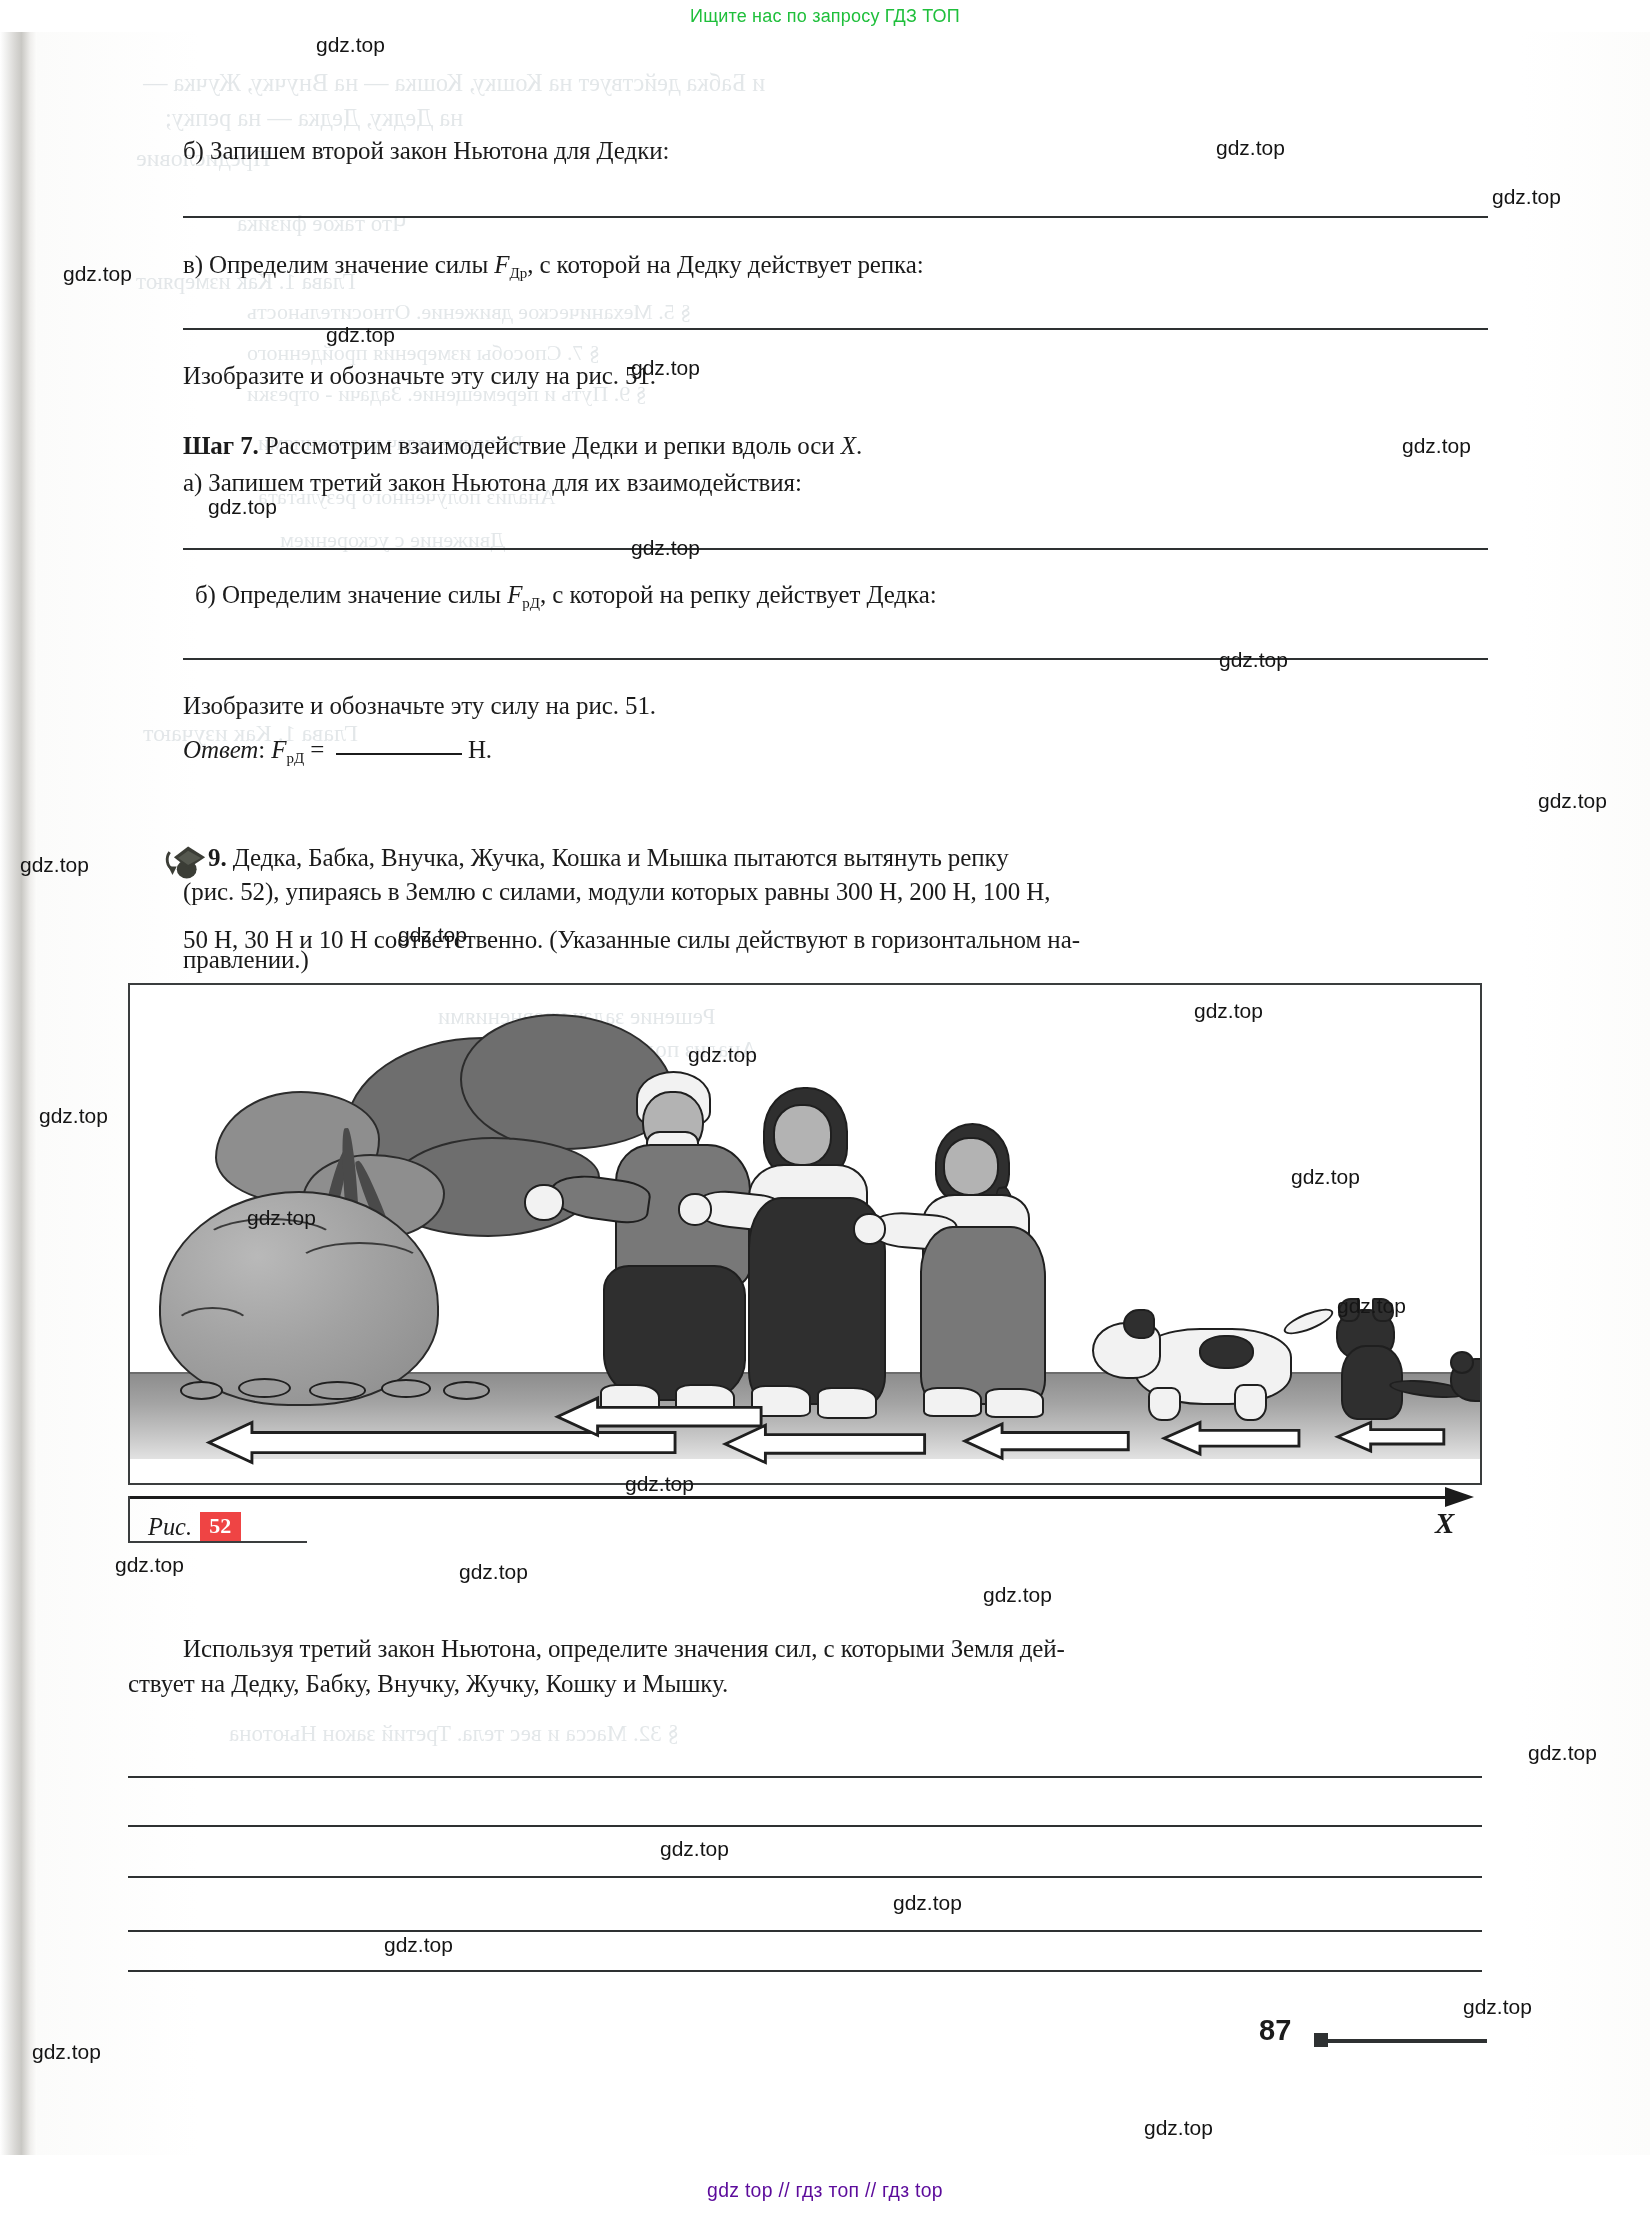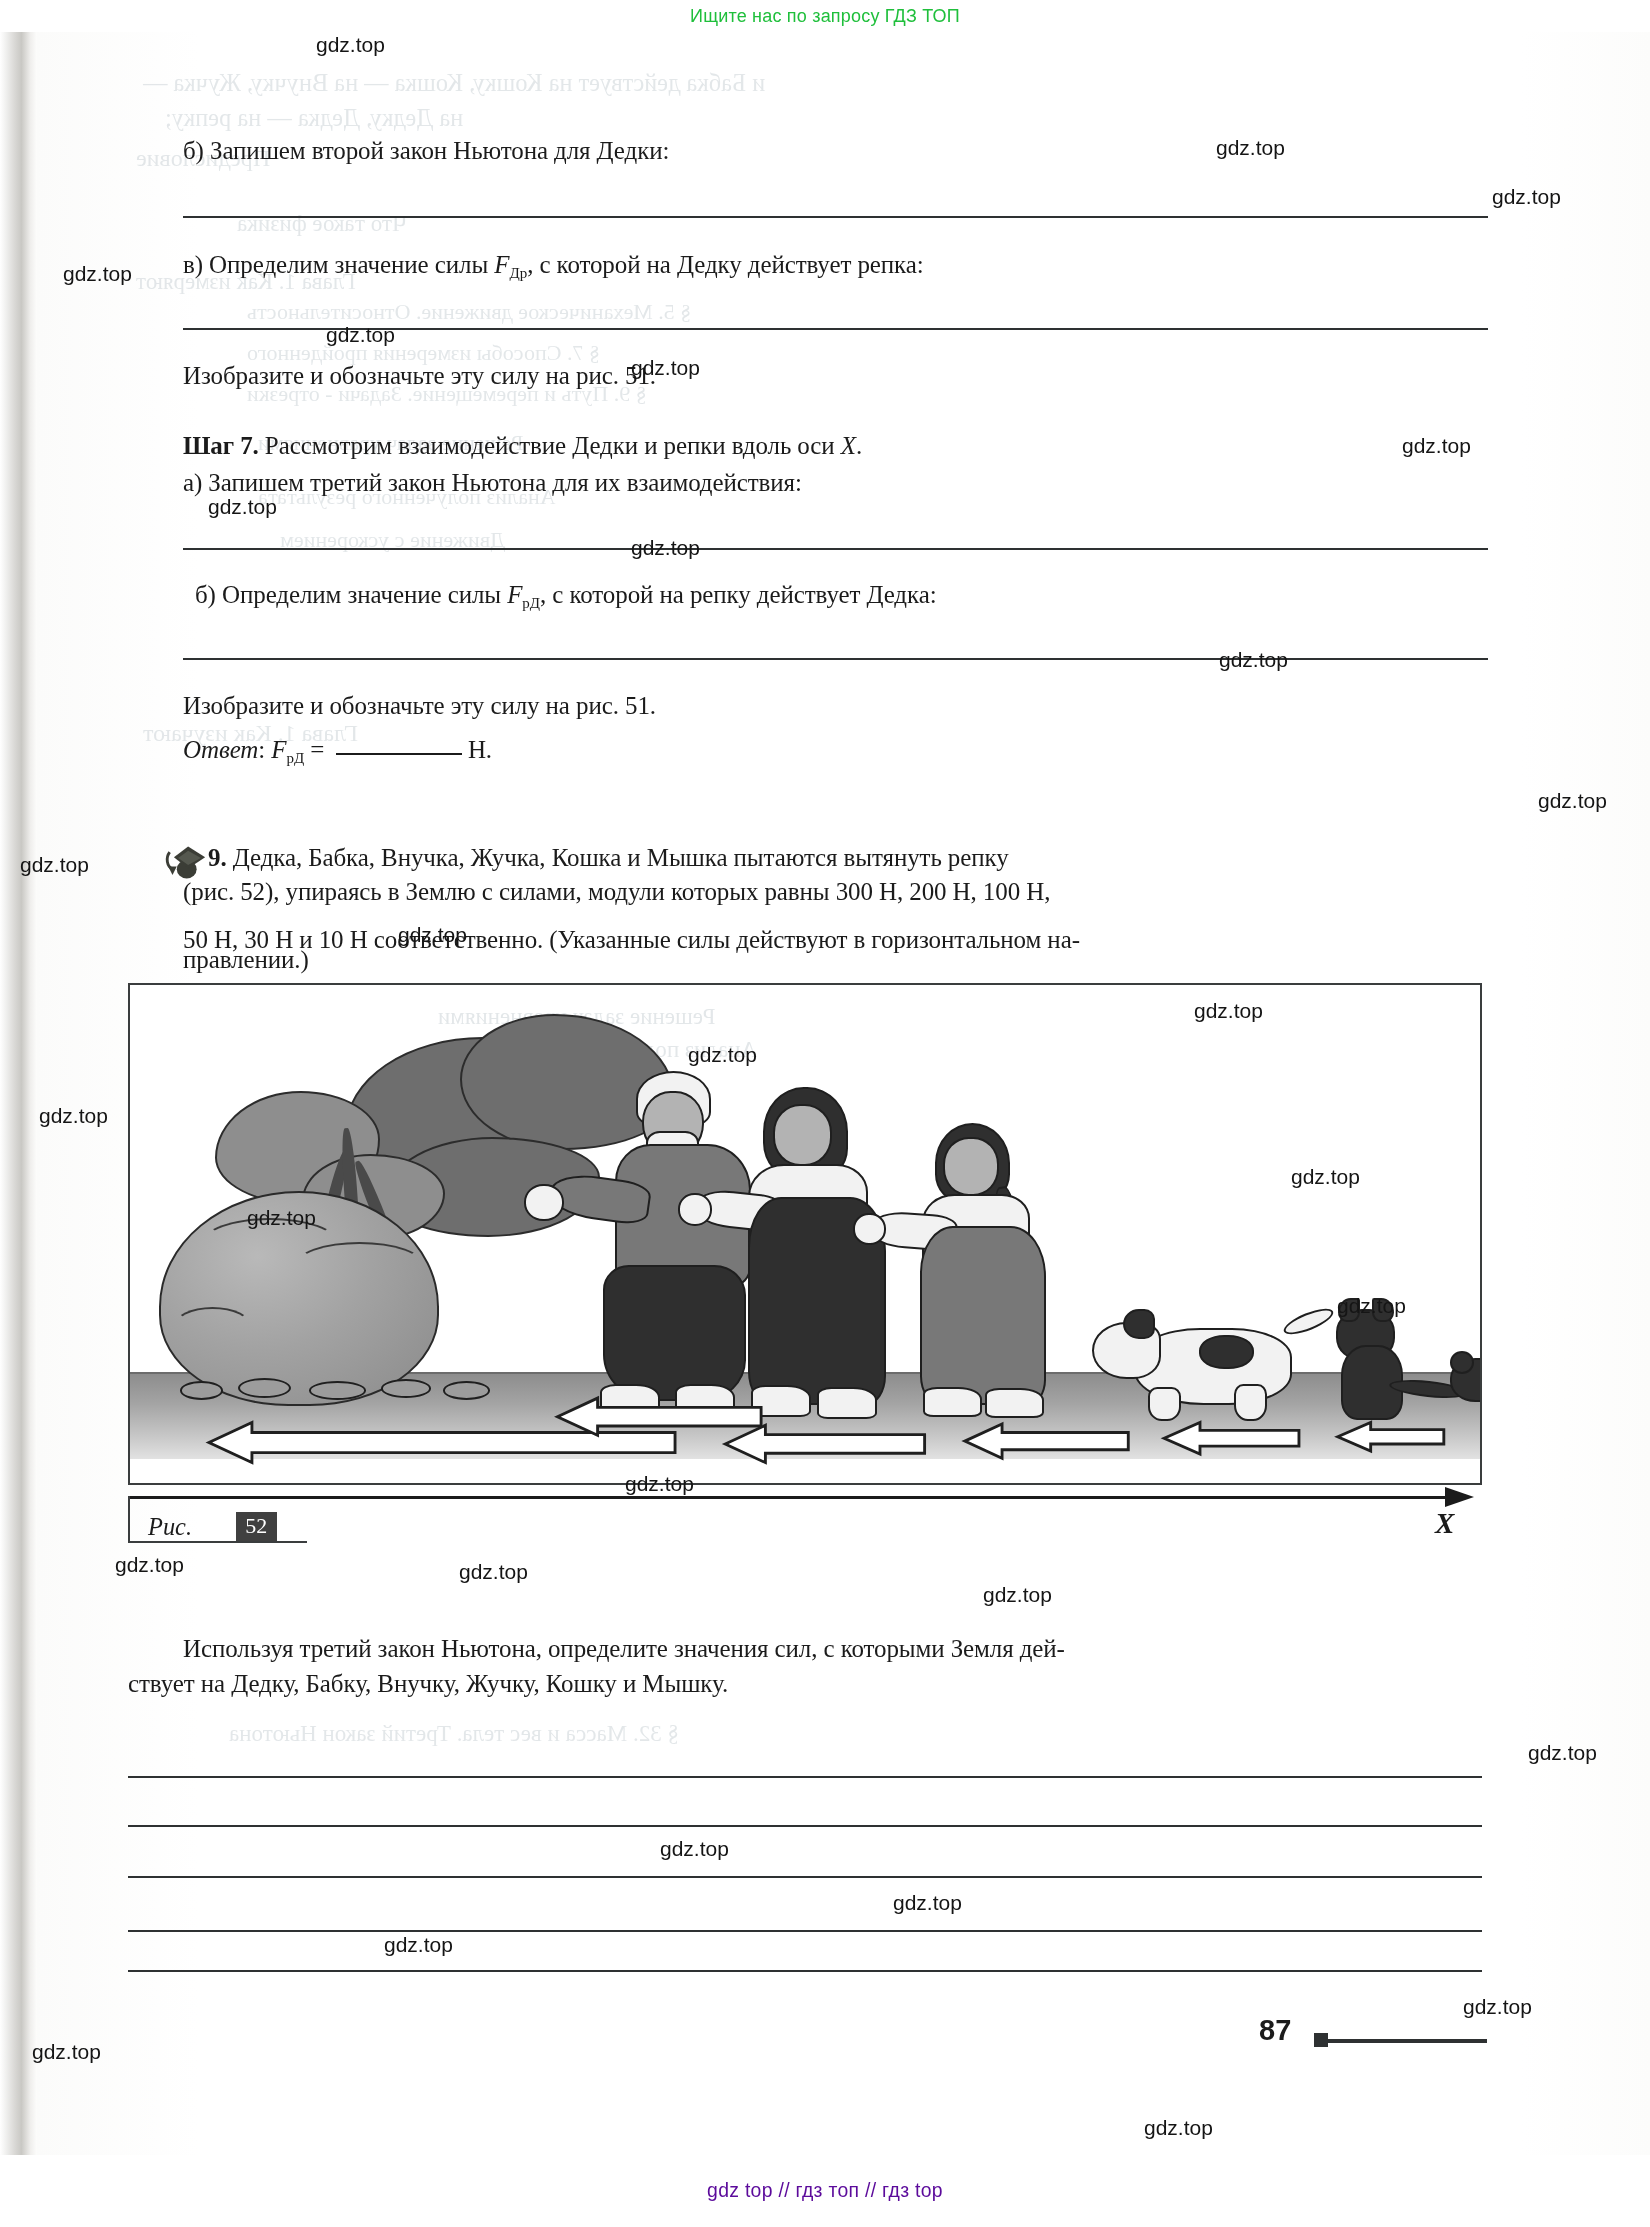--- a/index.html
+++ b/index.html
@@ -195,28 +195,27 @@
   .figcap {
     position: absolute;
     left: 20px; top: 529px;
     font-size: 24.4px;
     font-style: italic;
     color: #1b1b1b;
     display: flex; align-items: center; gap: 8px;
   }
   .fignum {
     display: inline-block;
-    background: #404040;
+    background: #ef4444;
     color: #ffffff;
     font-style: normal;
-    font-weight: 400;
+    font-weight: 700;
     font-size: 22px;
     padding: 2.9px 9.3px 4.3px 9.3px;
     line-height: 1;
-    margin-left: 36px;
   }
 
   
   .pagenum {
     position: absolute;
     left: 1259px; top: 1982px;
     font-family: "Liberation Sans", sans-serif;
     font-weight: 700;
     font-size: 29px;
     color: #1b1b1b;

